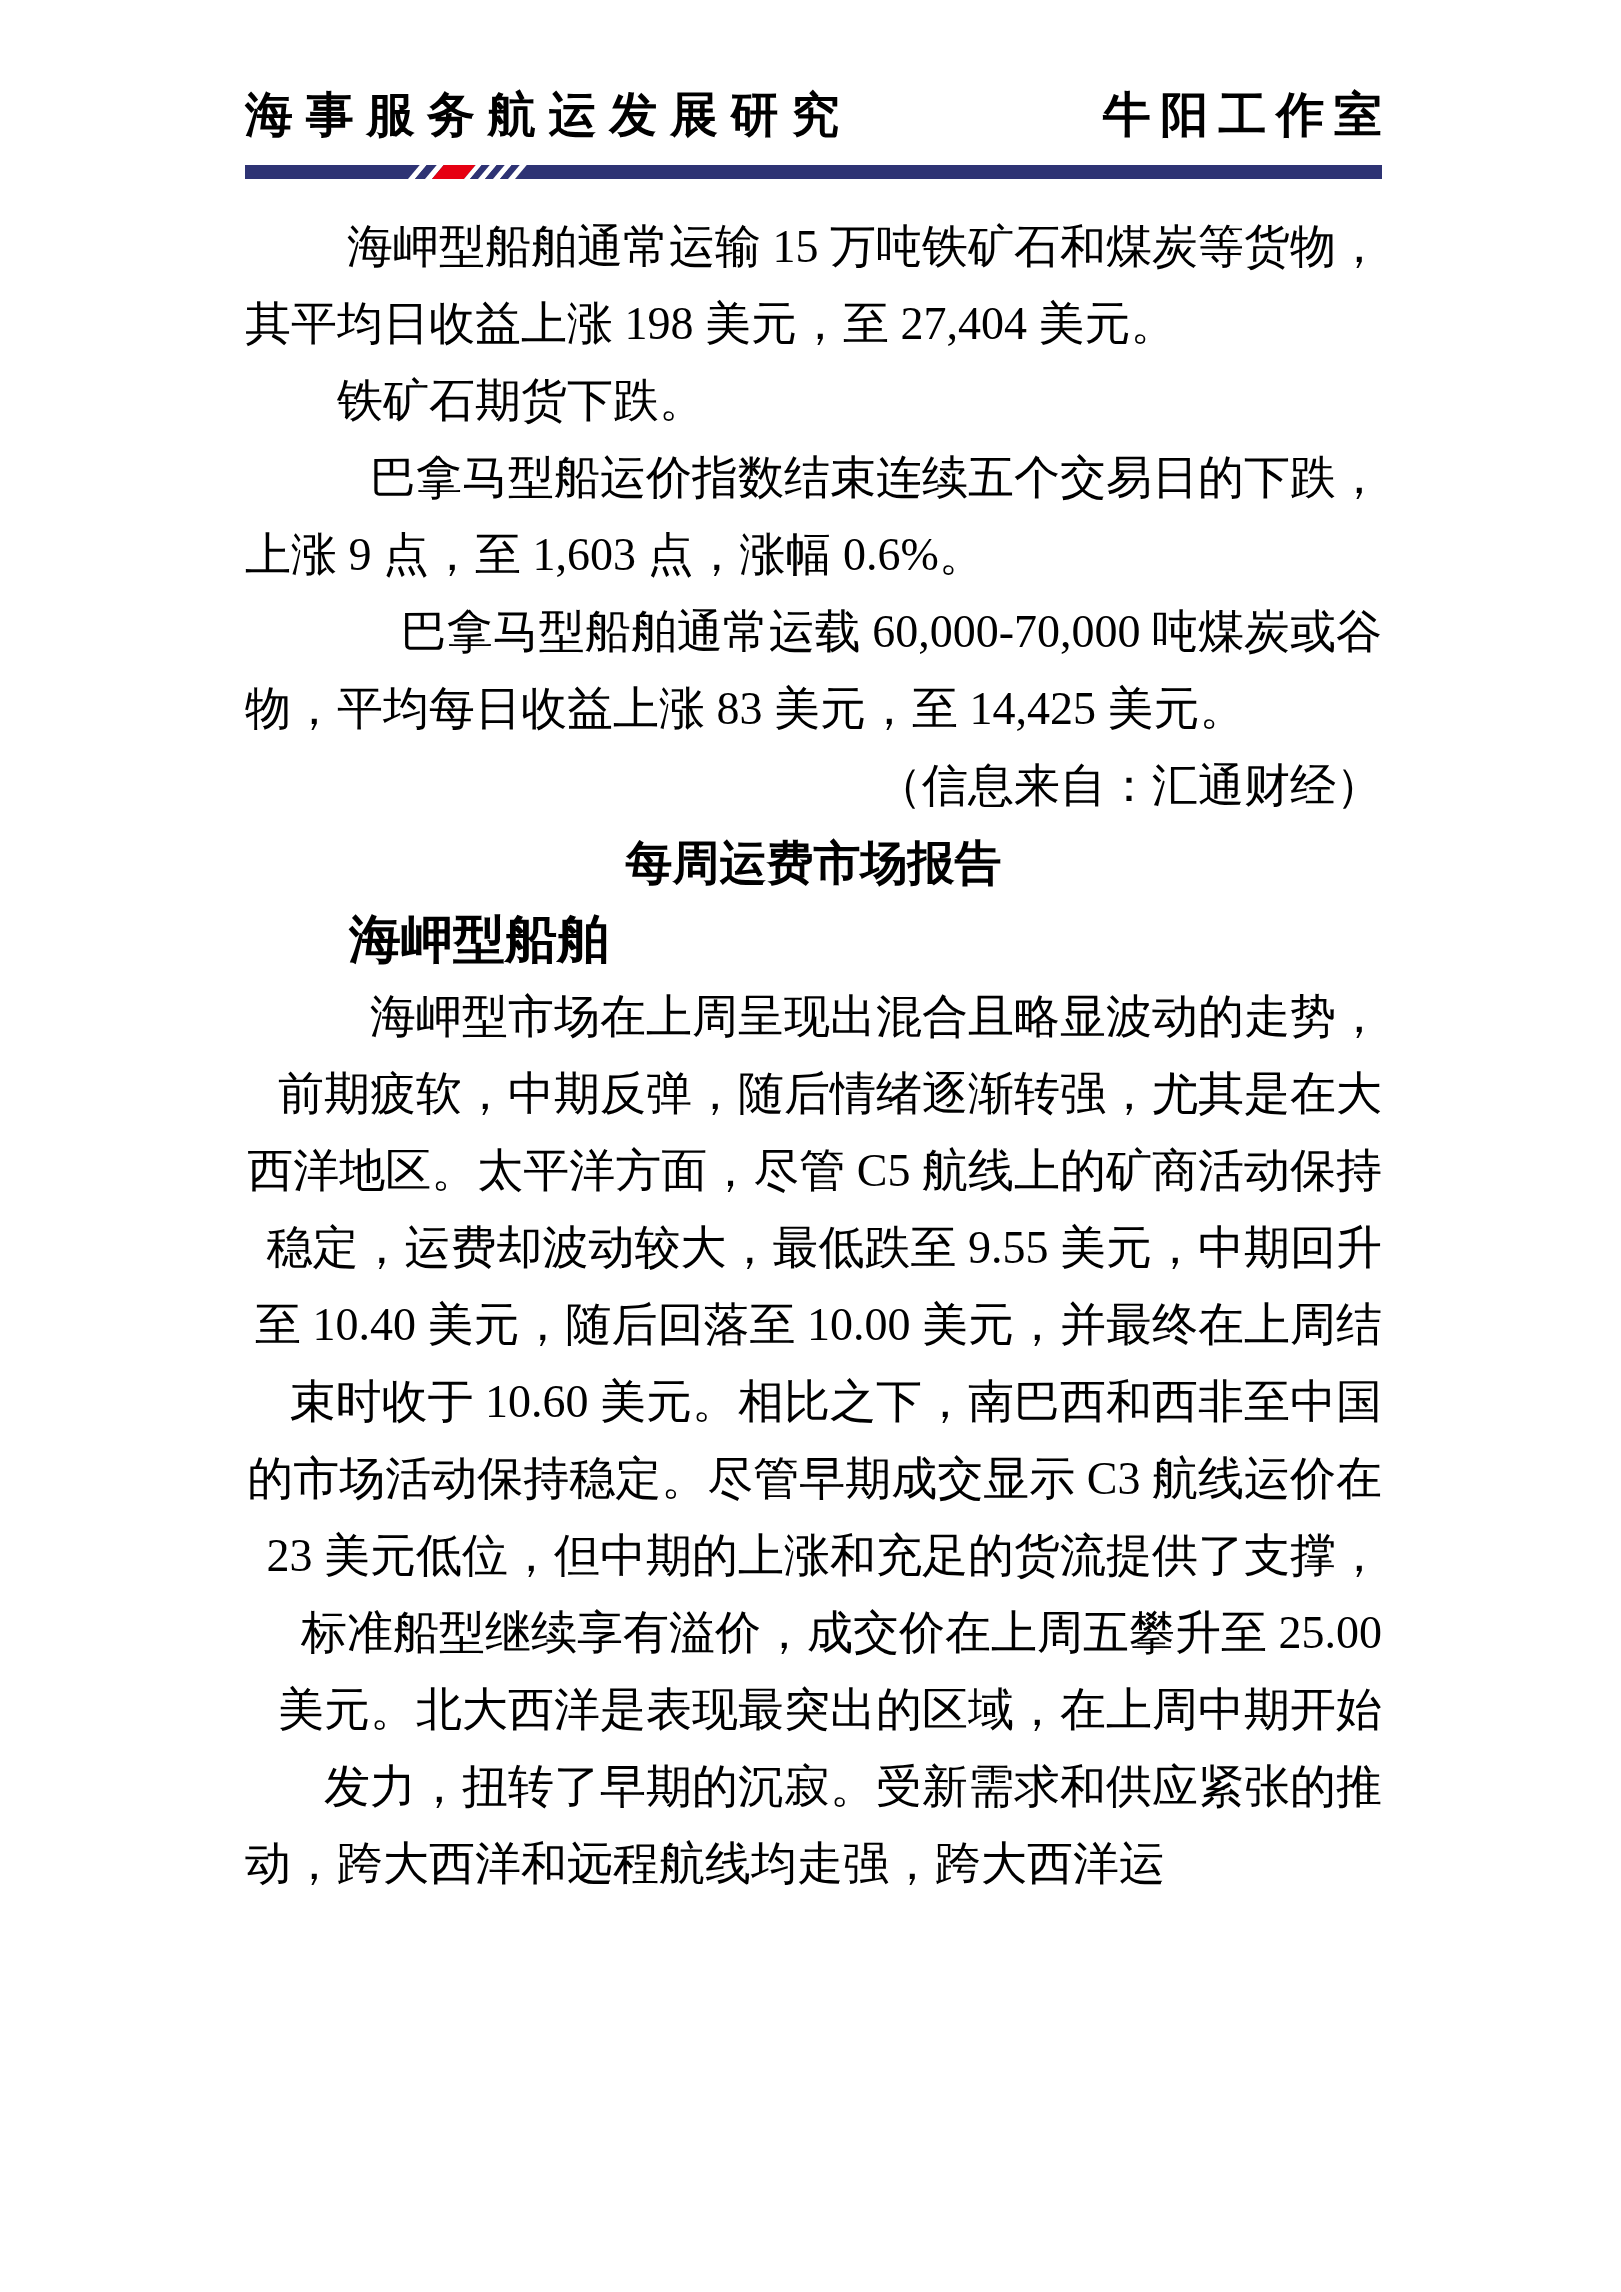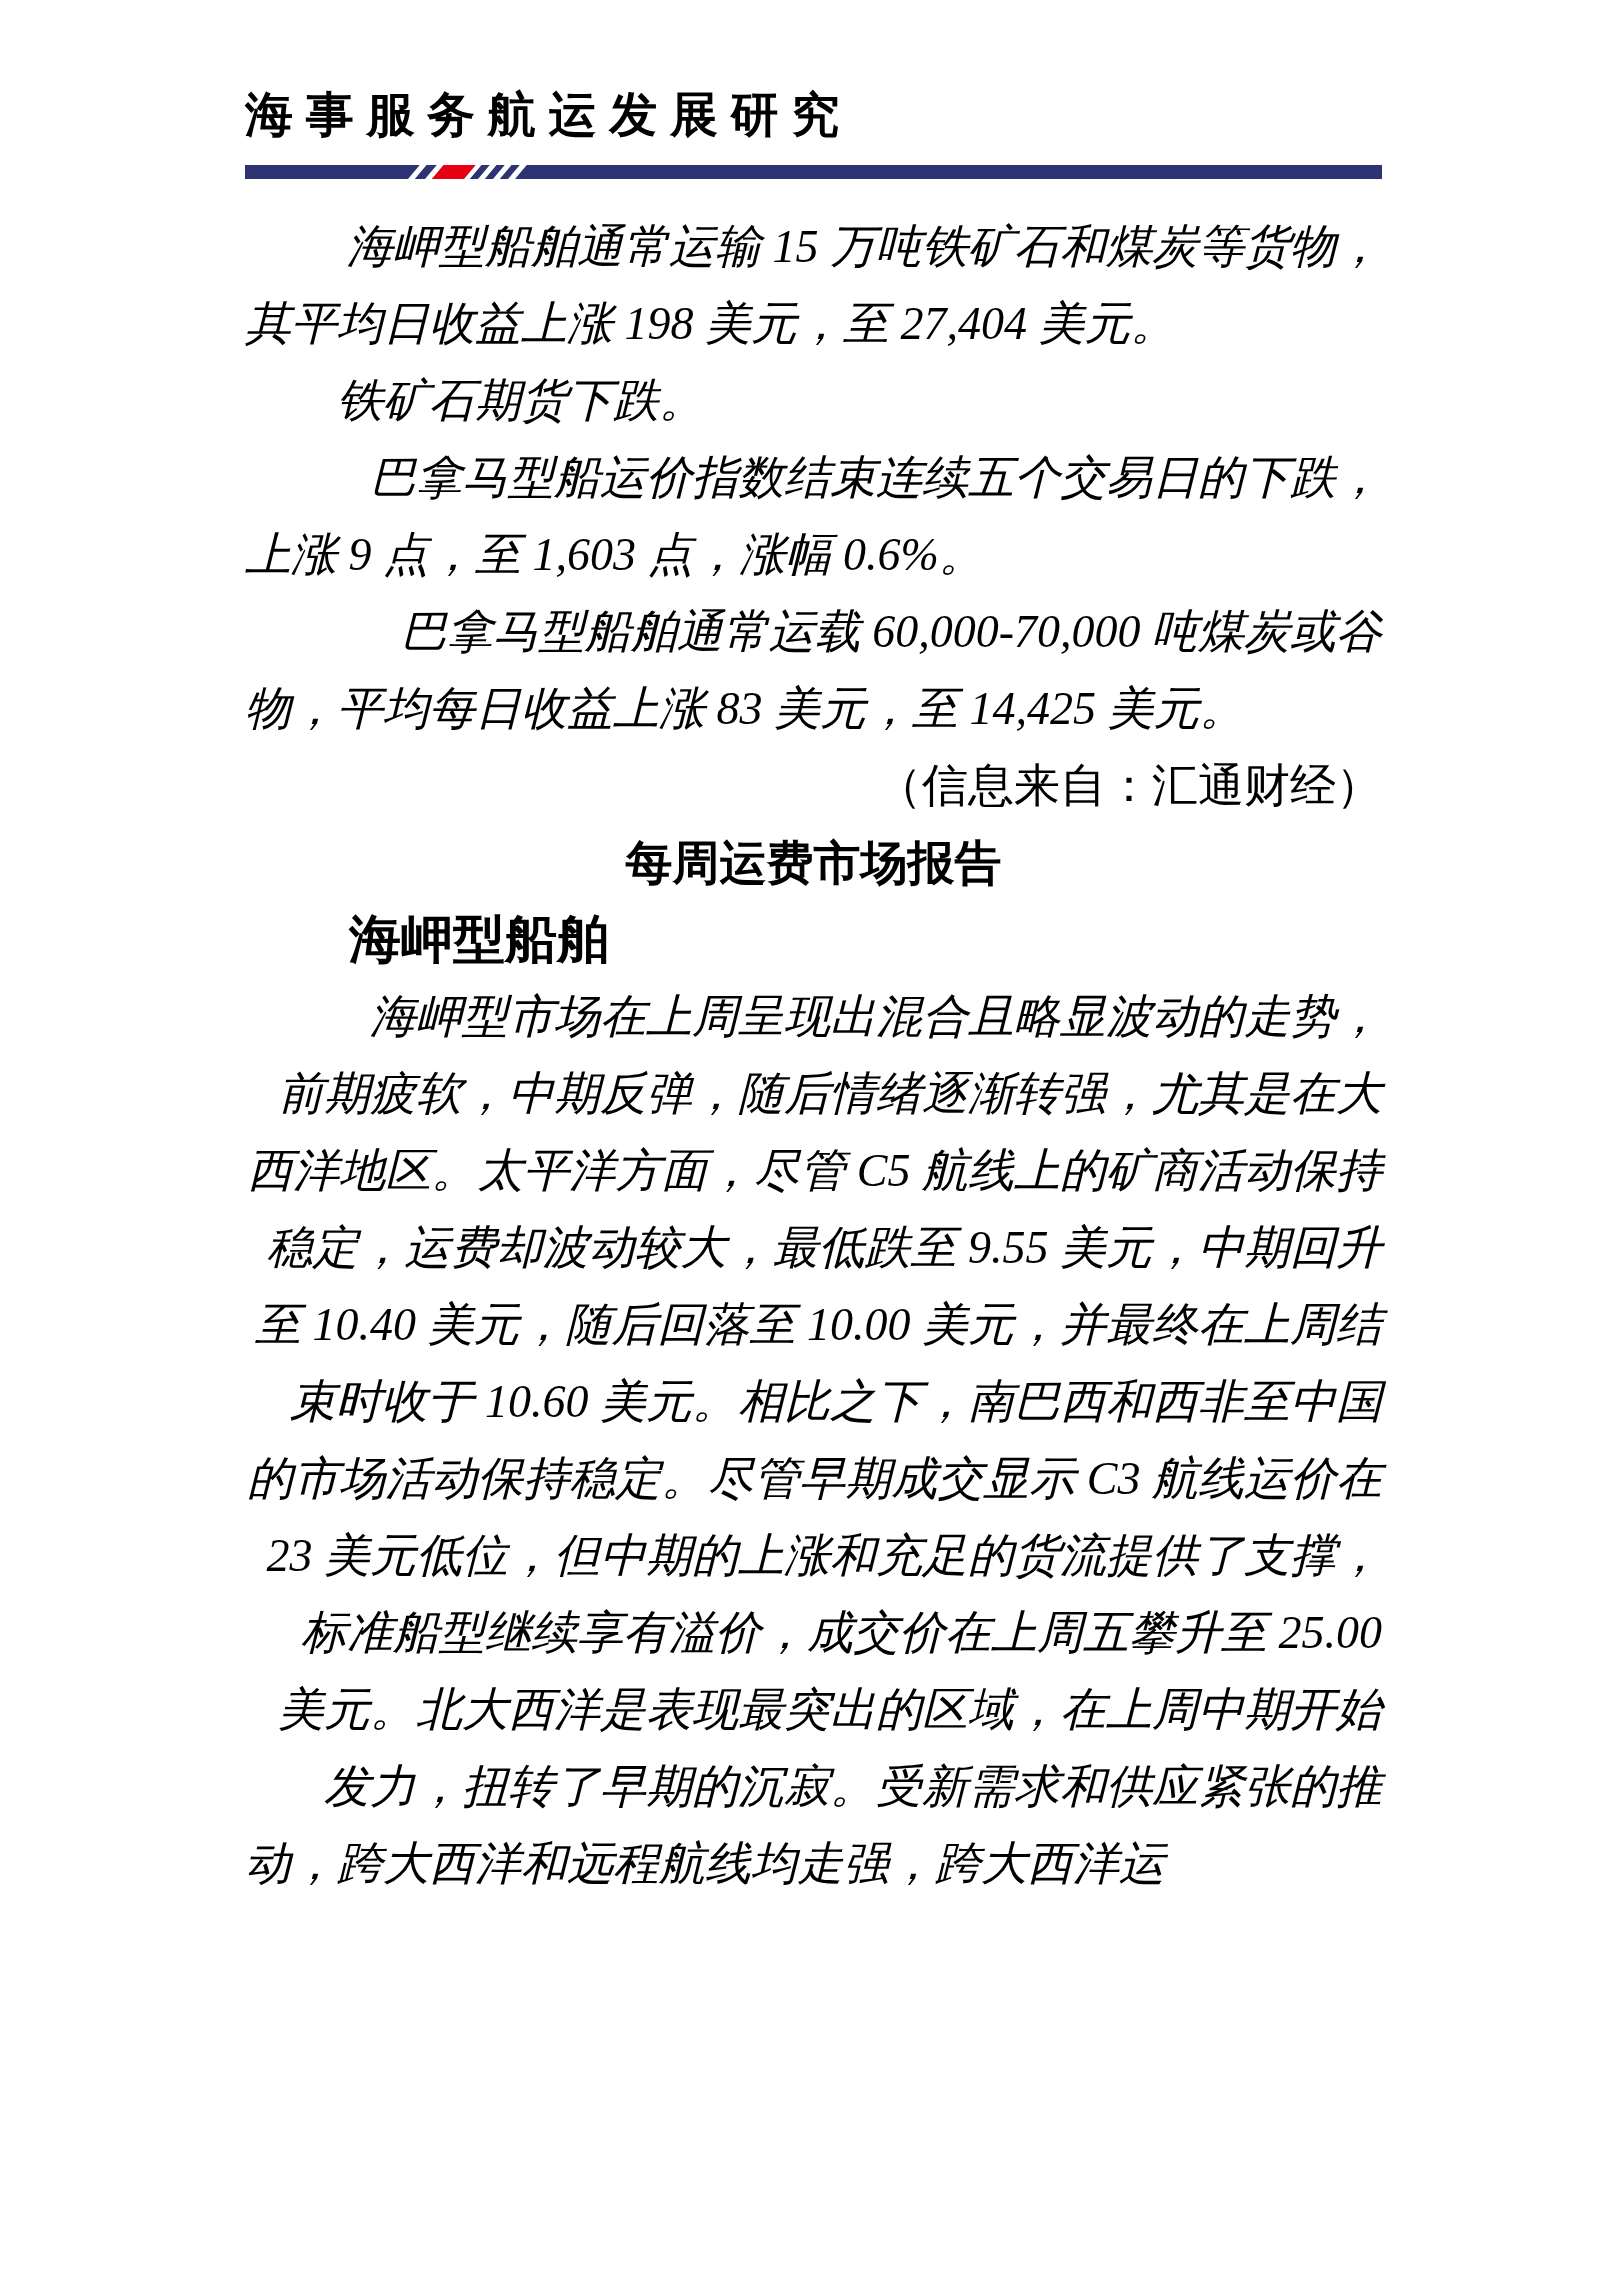--- a/index.html
+++ b/index.html
@@ -68,21 +68,21 @@
     font-size: 46px;
     line-height: 77px;
     text-align: justify;
     text-align-last: left;
   }
   .article p, .article h2, .article h3 {
     margin: 0;
     padding: 0;
     text-align: right;
   }
-  .para { text-indent: 2em; font-style: italic; }
+  .para { text-indent: 2em; }
   .source-line {
     text-align: right;
     text-align-last: right;
   }
   .section-heading {
     text-align: center;
     text-align-last: center;
     font-family: Liberation Sans, sans-serif;
     font-weight: bold;
     font-size: 47px;
@@ -96,20 +96,21 @@
     line-height: 77px;
   }
 </style>
 </head>
 <body>
 
 <div class="page">
 
   <div class="header-row">
     <span class="header-title-left">海事服务航运发展研究</span>
+    <span class="header-title-right">牛阳工作室</span>
   </div>
 
   <div class="header-bar">
     <div class="bar-accent">
       <span class="sl-white"></span>
       <span class="sl-navy"></span>
       <span class="sl-white"></span>
       <span class="sl-red"></span>
       <span class="sl-white"></span>
       <span class="sl-navy-thin"></span>

